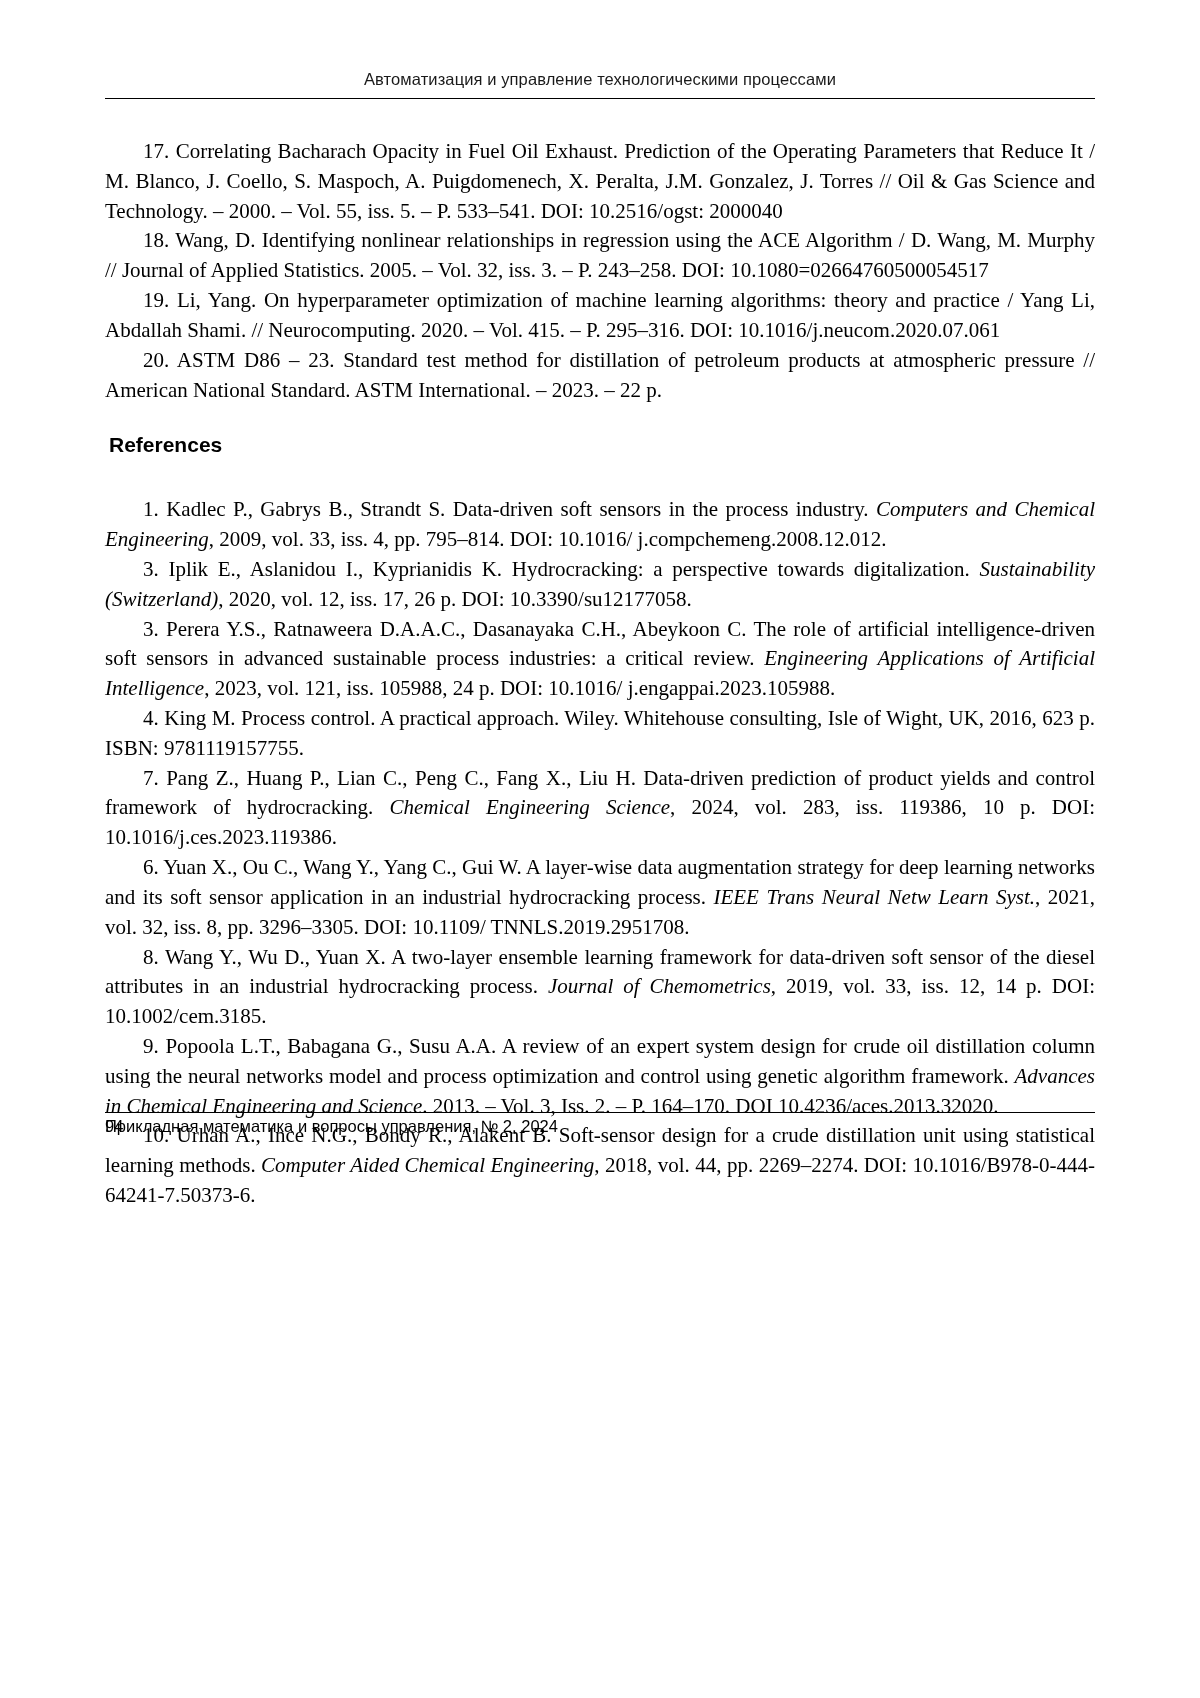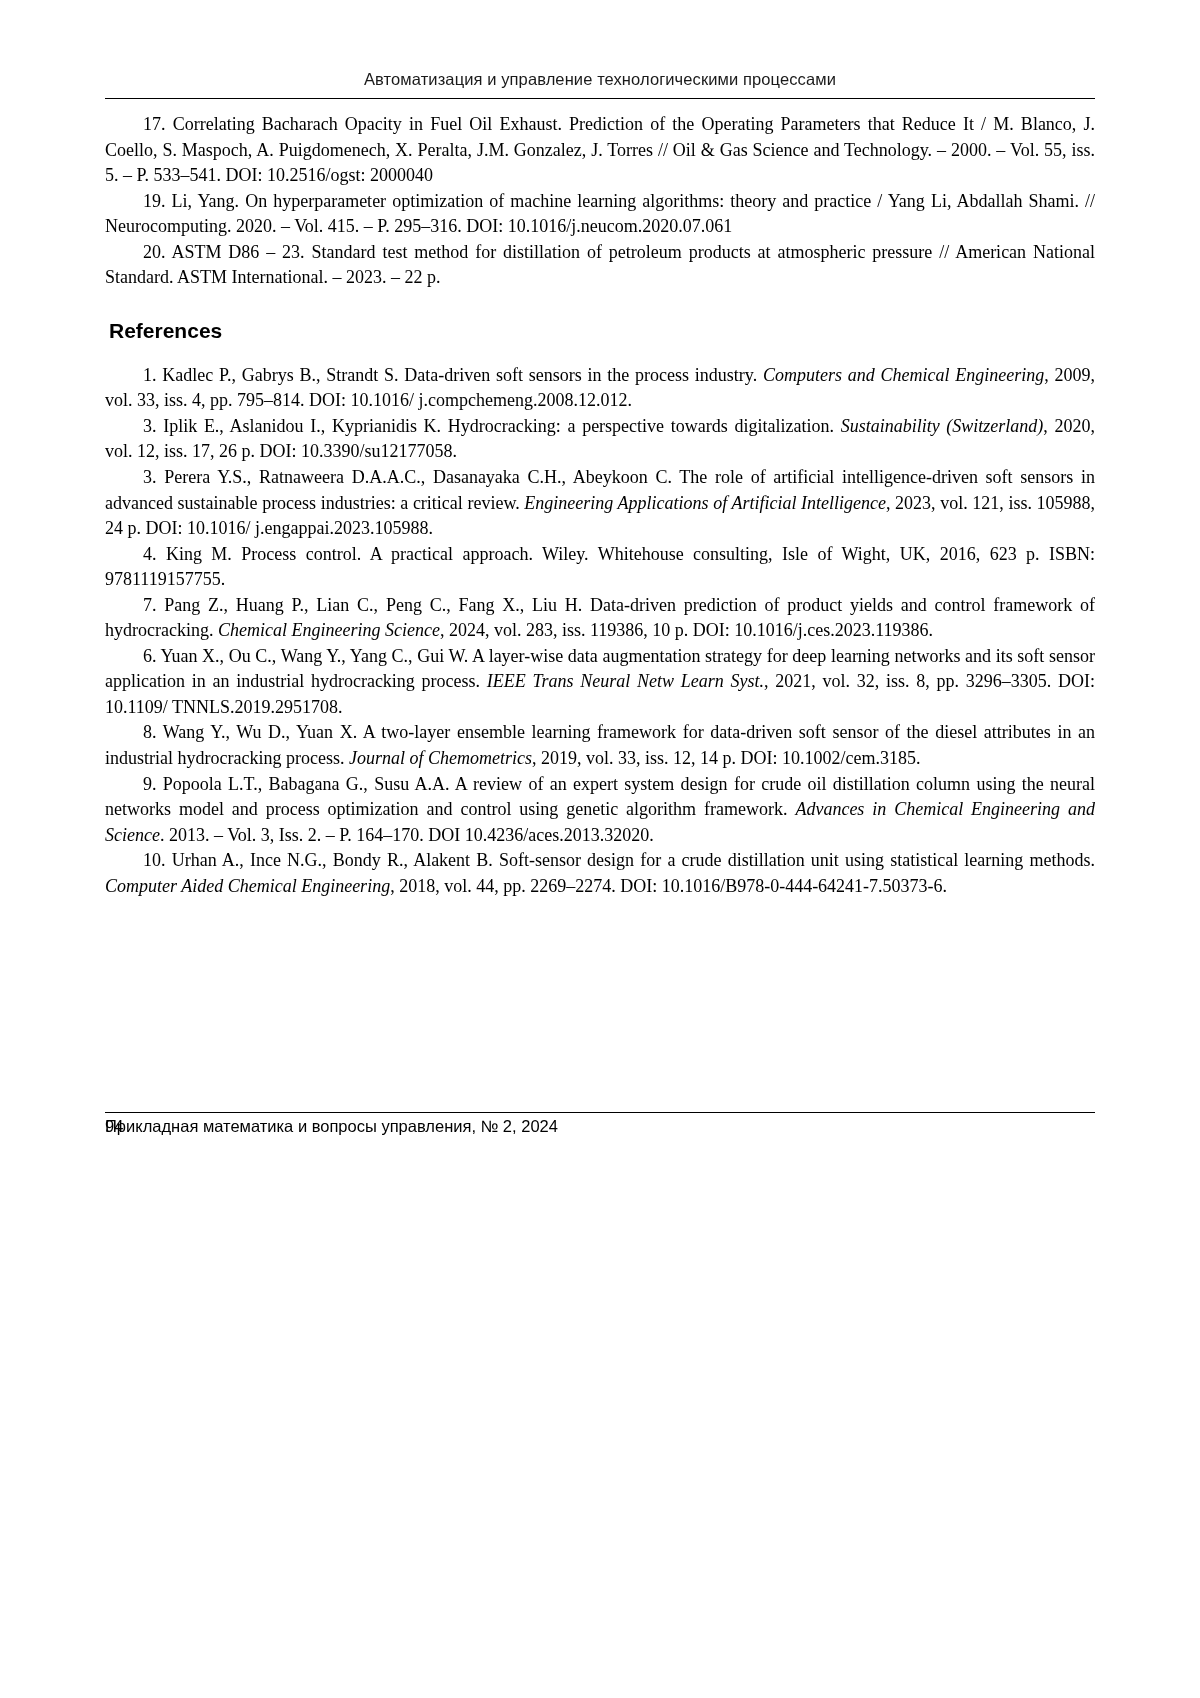--- a/index.html
+++ b/index.html
@@ -30,22 +30,22 @@
   .header {
     text-align: center;
     font-family: "Liberation Sans", sans-serif;
     font-size: 16.5px;
     letter-spacing: 0.1px;
     padding-bottom: 9px;
     border-bottom: 1.6px solid #000;
     color: #1a1a1a;
   }
   .body-text {
-    margin-top: 13px;
-    font-size: 18px;
+    margin-top: 38px;
+    font-size: 21px;
     line-height: 1.42;
     text-align: justify;
     text-justify: inter-word;
   }
   p.ref {
     margin: 0;
     text-indent: 38px;
     text-align: justify;
   }
   .section-title {
@@ -89,20 +89,21 @@
 <body>
 
 <div class="page">
 
   <div class="content">
 
     <div class="header">Автоматизация и управление технологическими процессами</div>
 
     <div class="body-text">
       <p class="ref"><span>17.</span> <span>Correlating Bacharach Opacity in Fuel Oil Exhaust. Prediction of the Operating Parameters that Reduce It / M. Blanco, J. Coello, S. Maspoch, A. Puigdomenech, X. Peralta, J.M. Gonzalez, J. Torres // Oil &amp; Gas Science and Technology. – 2000. – Vol. 55, iss. 5. – P. 533–541. DOI: 10.2516/ogst: 2000040</span></p>
+      <p class="ref"><span>18.</span> <span>Wang, D. Identifying nonlinear relationships in regression using the ACE Algorithm / D. Wang, M. Murphy // Journal of Applied Statistics. 2005. – Vol. 32, iss. 3. – P. 243–258. DOI: 10.1080=02664760500054517</span></p>
       <p class="ref"><span>19.</span> <span>Li, Yang. On hyperparameter optimization of machine learning algorithms: theory and practice / Yang Li, Abdallah Shami. // Neurocomputing. 2020. – Vol. 415. – P. 295–316. DOI: 10.1016/j.neucom.2020.07.061</span></p>
       <p class="ref"><span>20.</span> <span>ASTM D86 – 23. Standard test method for distillation of petroleum products at atmospheric pressure // American National Standard. ASTM International. – 2023. – 22 p.</span></p>
     </div>
 
     <div class="section-title">References</div>
 
     <div class="body-text ref-list" id="references-container">
         <p class="ref"><span>1. Kadlec P., Gabrys B., Strandt S. Data-driven soft sensors in the process industry. </span><span class="it">Computers and Chemical Engineering</span><span>, 2009, vol. 33, iss. 4, pp. 795–814. DOI: 10.1016/ j.compchemeng.2008.12.012.</span></p>
         <p class="ref"><span>3. Iplik E., Aslanidou I., Kyprianidis K. Hydrocracking: a perspective towards digitalization. </span><span class="it">Sustainability (Switzerland)</span><span>, 2020, vol. 12, iss. 17, 26 p. DOI: 10.3390/su12177058.</span></p>
         <p class="ref"><span>3. Perera Y.S., Ratnaweera D.A.A.C., Dasanayaka C.H., Abeykoon C. The role of artificial intelligence-driven soft sensors in advanced sustainable process industries: a critical review. </span><span class="it">Engineering Applications of Artificial Intelligence</span><span>, 2023, vol. 121, iss. 105988, 24 p. DOI: 10.1016/ j.engappai.2023.105988.</span></p>

